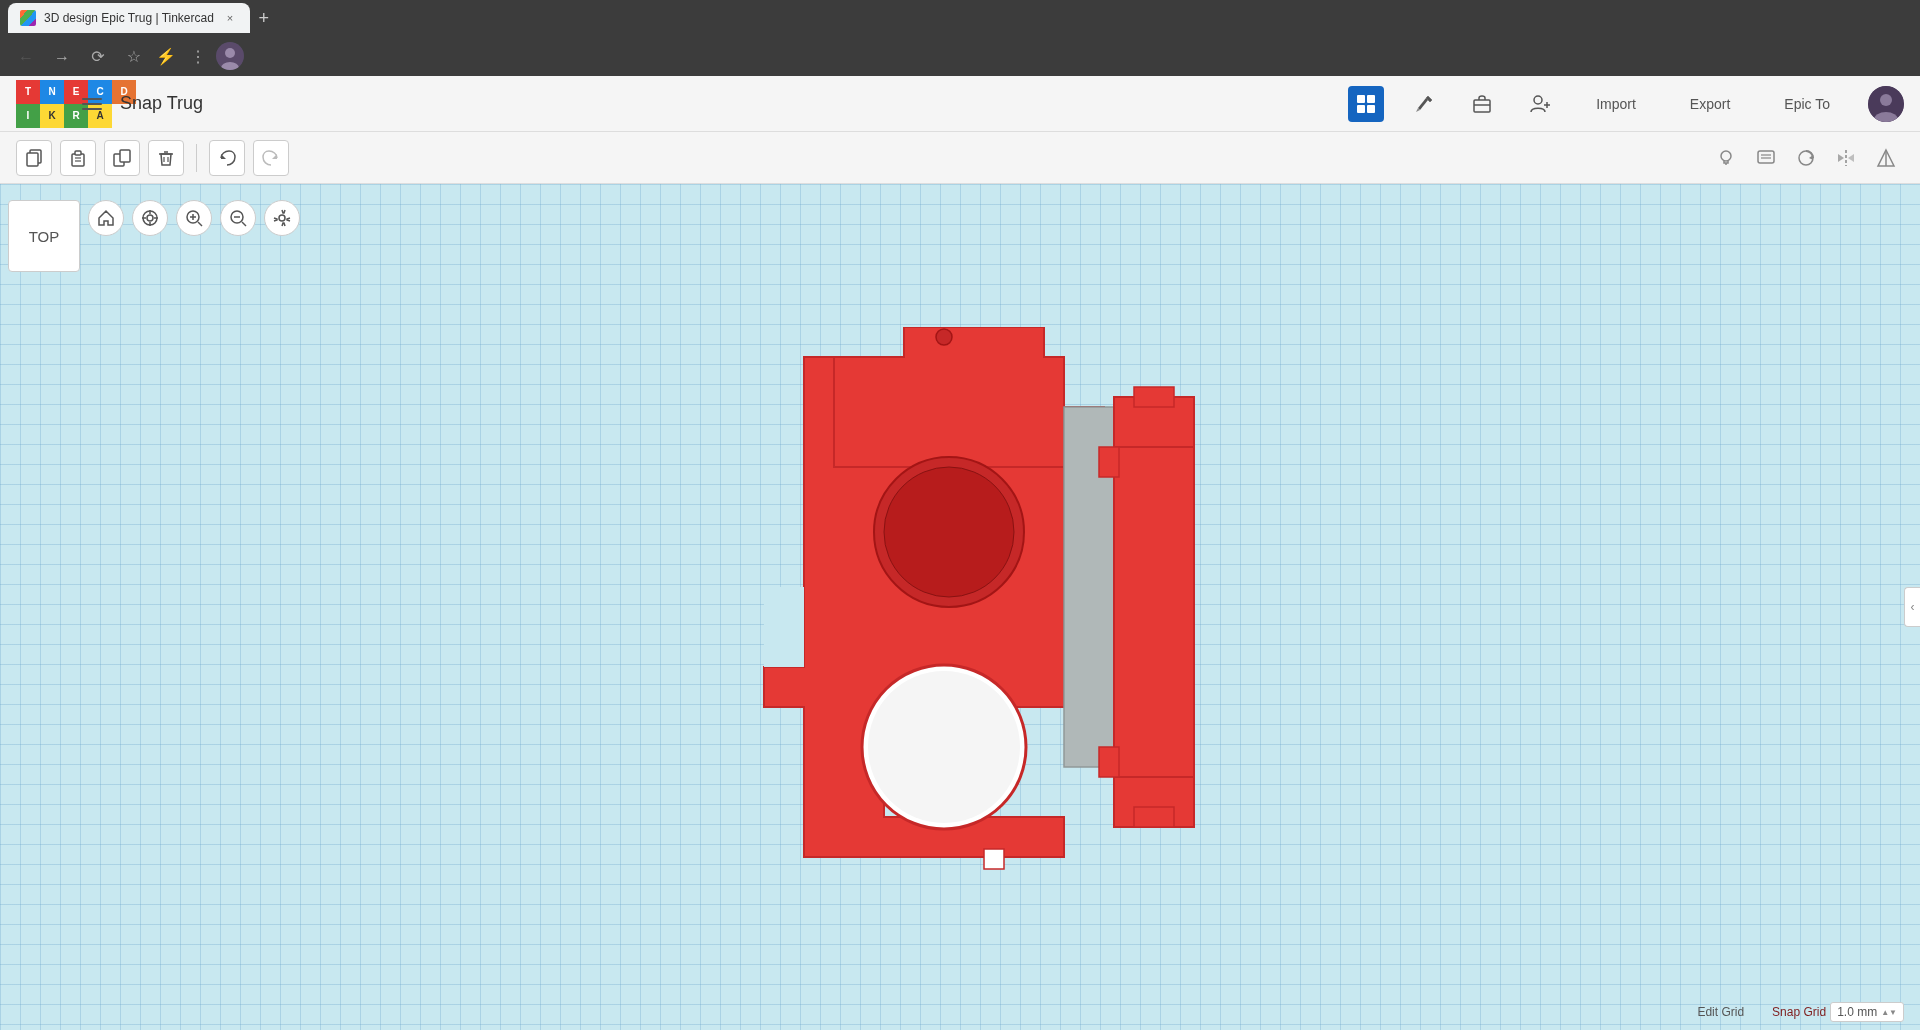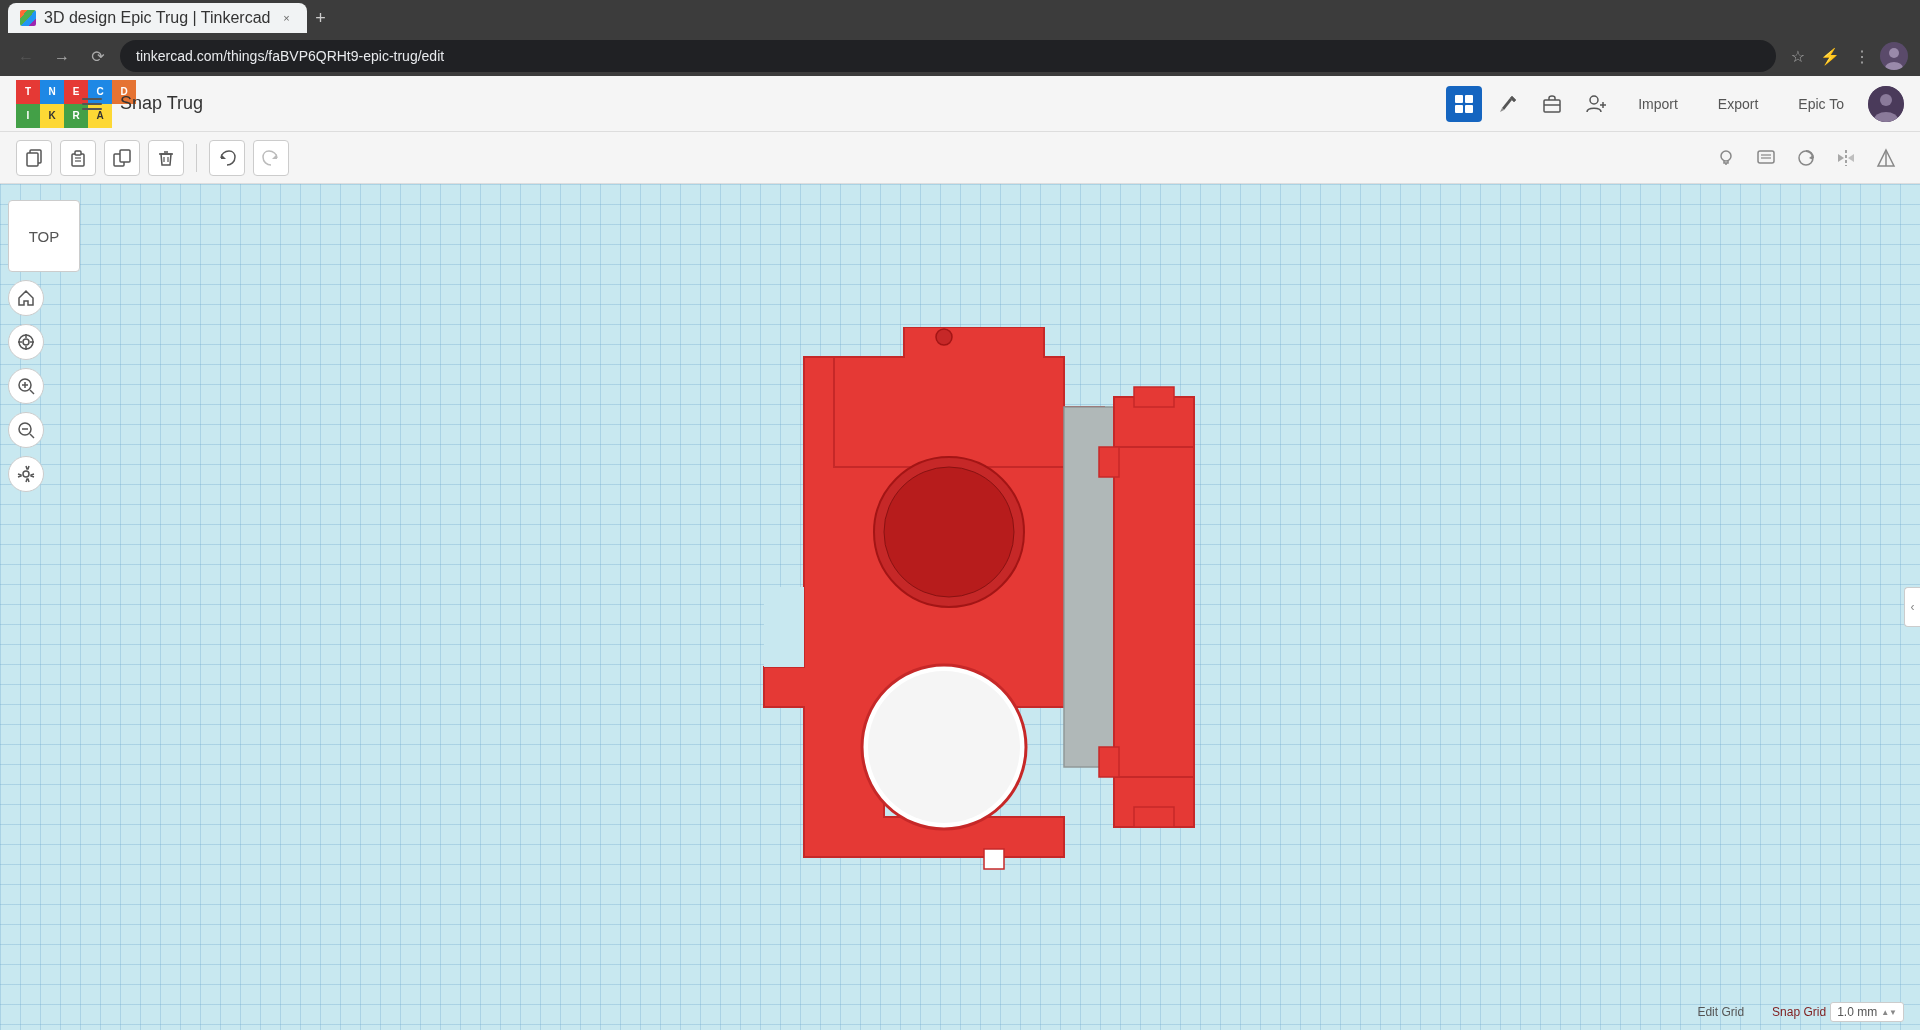--- a/index.html
+++ b/index.html
@@ -30,21 +30,21 @@
       color: #333;
       gap: 8px;
       min-width: 220px;
     }
     .tab-favicon {
       width: 16px; height: 16px;
       background: linear-gradient(135deg, #ff6b35 25%, #4caf50 25%, #4caf50 50%, #2196f3 50%, #2196f3 75%, #9c27b0 75%);
       border-radius: 2px;
       flex-shrink: 0;
     }
-    .tab-title { font-size: 16px; flex: 1; }
+    .tab-title { font-size: 12px; flex: 1; }
     .tab-close {
       width: 16px; height: 16px;
       display: flex; align-items: center; justify-content: center;
       border-radius: 50%; font-size: 11px; color: #666;
       cursor: pointer;
     }
     .new-tab-btn {
       width: 28px; height: 28px;
       display: flex; align-items: center; justify-content: center;
       color: #ccc; font-size: 18px; cursor: pointer; border-radius: 50%;
@@ -132,21 +132,21 @@
       width: 32px; height: 32px;
       display: flex; flex-direction: column; justify-content: center; align-items: center; gap: 3px;
       cursor: pointer; margin-right: 12px;
     }
     .menu-line { width: 20px; height: 2px; background: #555; border-radius: 1px; }
     .project-name {
       font-size: 18px; font-weight: 500; color: #333; margin-right: auto;
     }
 
     .toolbar-right {
-      display: flex; align-items: center; gap: 8px;
+      display: flex; align-items: center; gap: 22px;
     }
     .toolbar-icon-btn {
       width: 36px; height: 36px;
       display: flex; align-items: center; justify-content: center;
       border-radius: 4px; cursor: pointer; color: #555; font-size: 18px;
     }
     .toolbar-icon-btn.active { background: #1565c0; color: white; }
     .toolbar-action-btn {
       padding: 6px 16px;
       border: none;
@@ -222,21 +222,21 @@
         linear-gradient(90deg, rgba(100,160,200,0.3) 1px, transparent 1px);
       background-size: 20px 20px;
     }
 
     
     .left-sidebar {
       position: absolute;
       left: 8px;
       top: 16px;
       display: flex;
-      flex-direction: column;
+      flex-direction: row;
       gap: 8px;
       z-index: 10;
     }
 
     .view-label {
       width: 72px; height: 72px;
       background: white;
       border: 1px solid #ccc;
       border-radius: 4px;
       display: flex; align-items: center; justify-content: center;
@@ -314,21 +314,20 @@
       <span class="tab-title">3D design Epic Trug | Tinkercad</span>
       <div class="tab-close">×</div>
     </div>
     <div class="new-tab-btn">+</div>
   </div>
 
   <div class="address-bar">
     <div class="nav-btn disabled">←</div>
     <div class="nav-btn">→</div>
     <div class="nav-btn">⟳</div>
-    <input class="address-input" type="text" value="tinkercad.com/things/faBVP6QRHt9-epic-trug/edit" style="">
     <div class="browser-icons">
       <div class="browser-icon">☆</div>
       <div class="browser-icon">⚡</div>
       <div class="browser-icon">⋮</div>
       <div class="avatar-circle">
         <svg width="28" height="28" viewBox="0 0 28 28">
           <circle cx="14" cy="14" r="14" fill="#5a4a6a"></circle>
           <circle cx="14" cy="11" r="5" fill="#9a8aaa"></circle>
           <ellipse cx="14" cy="26" rx="9" ry="6" fill="#9a8aaa"></ellipse>
         </svg>

